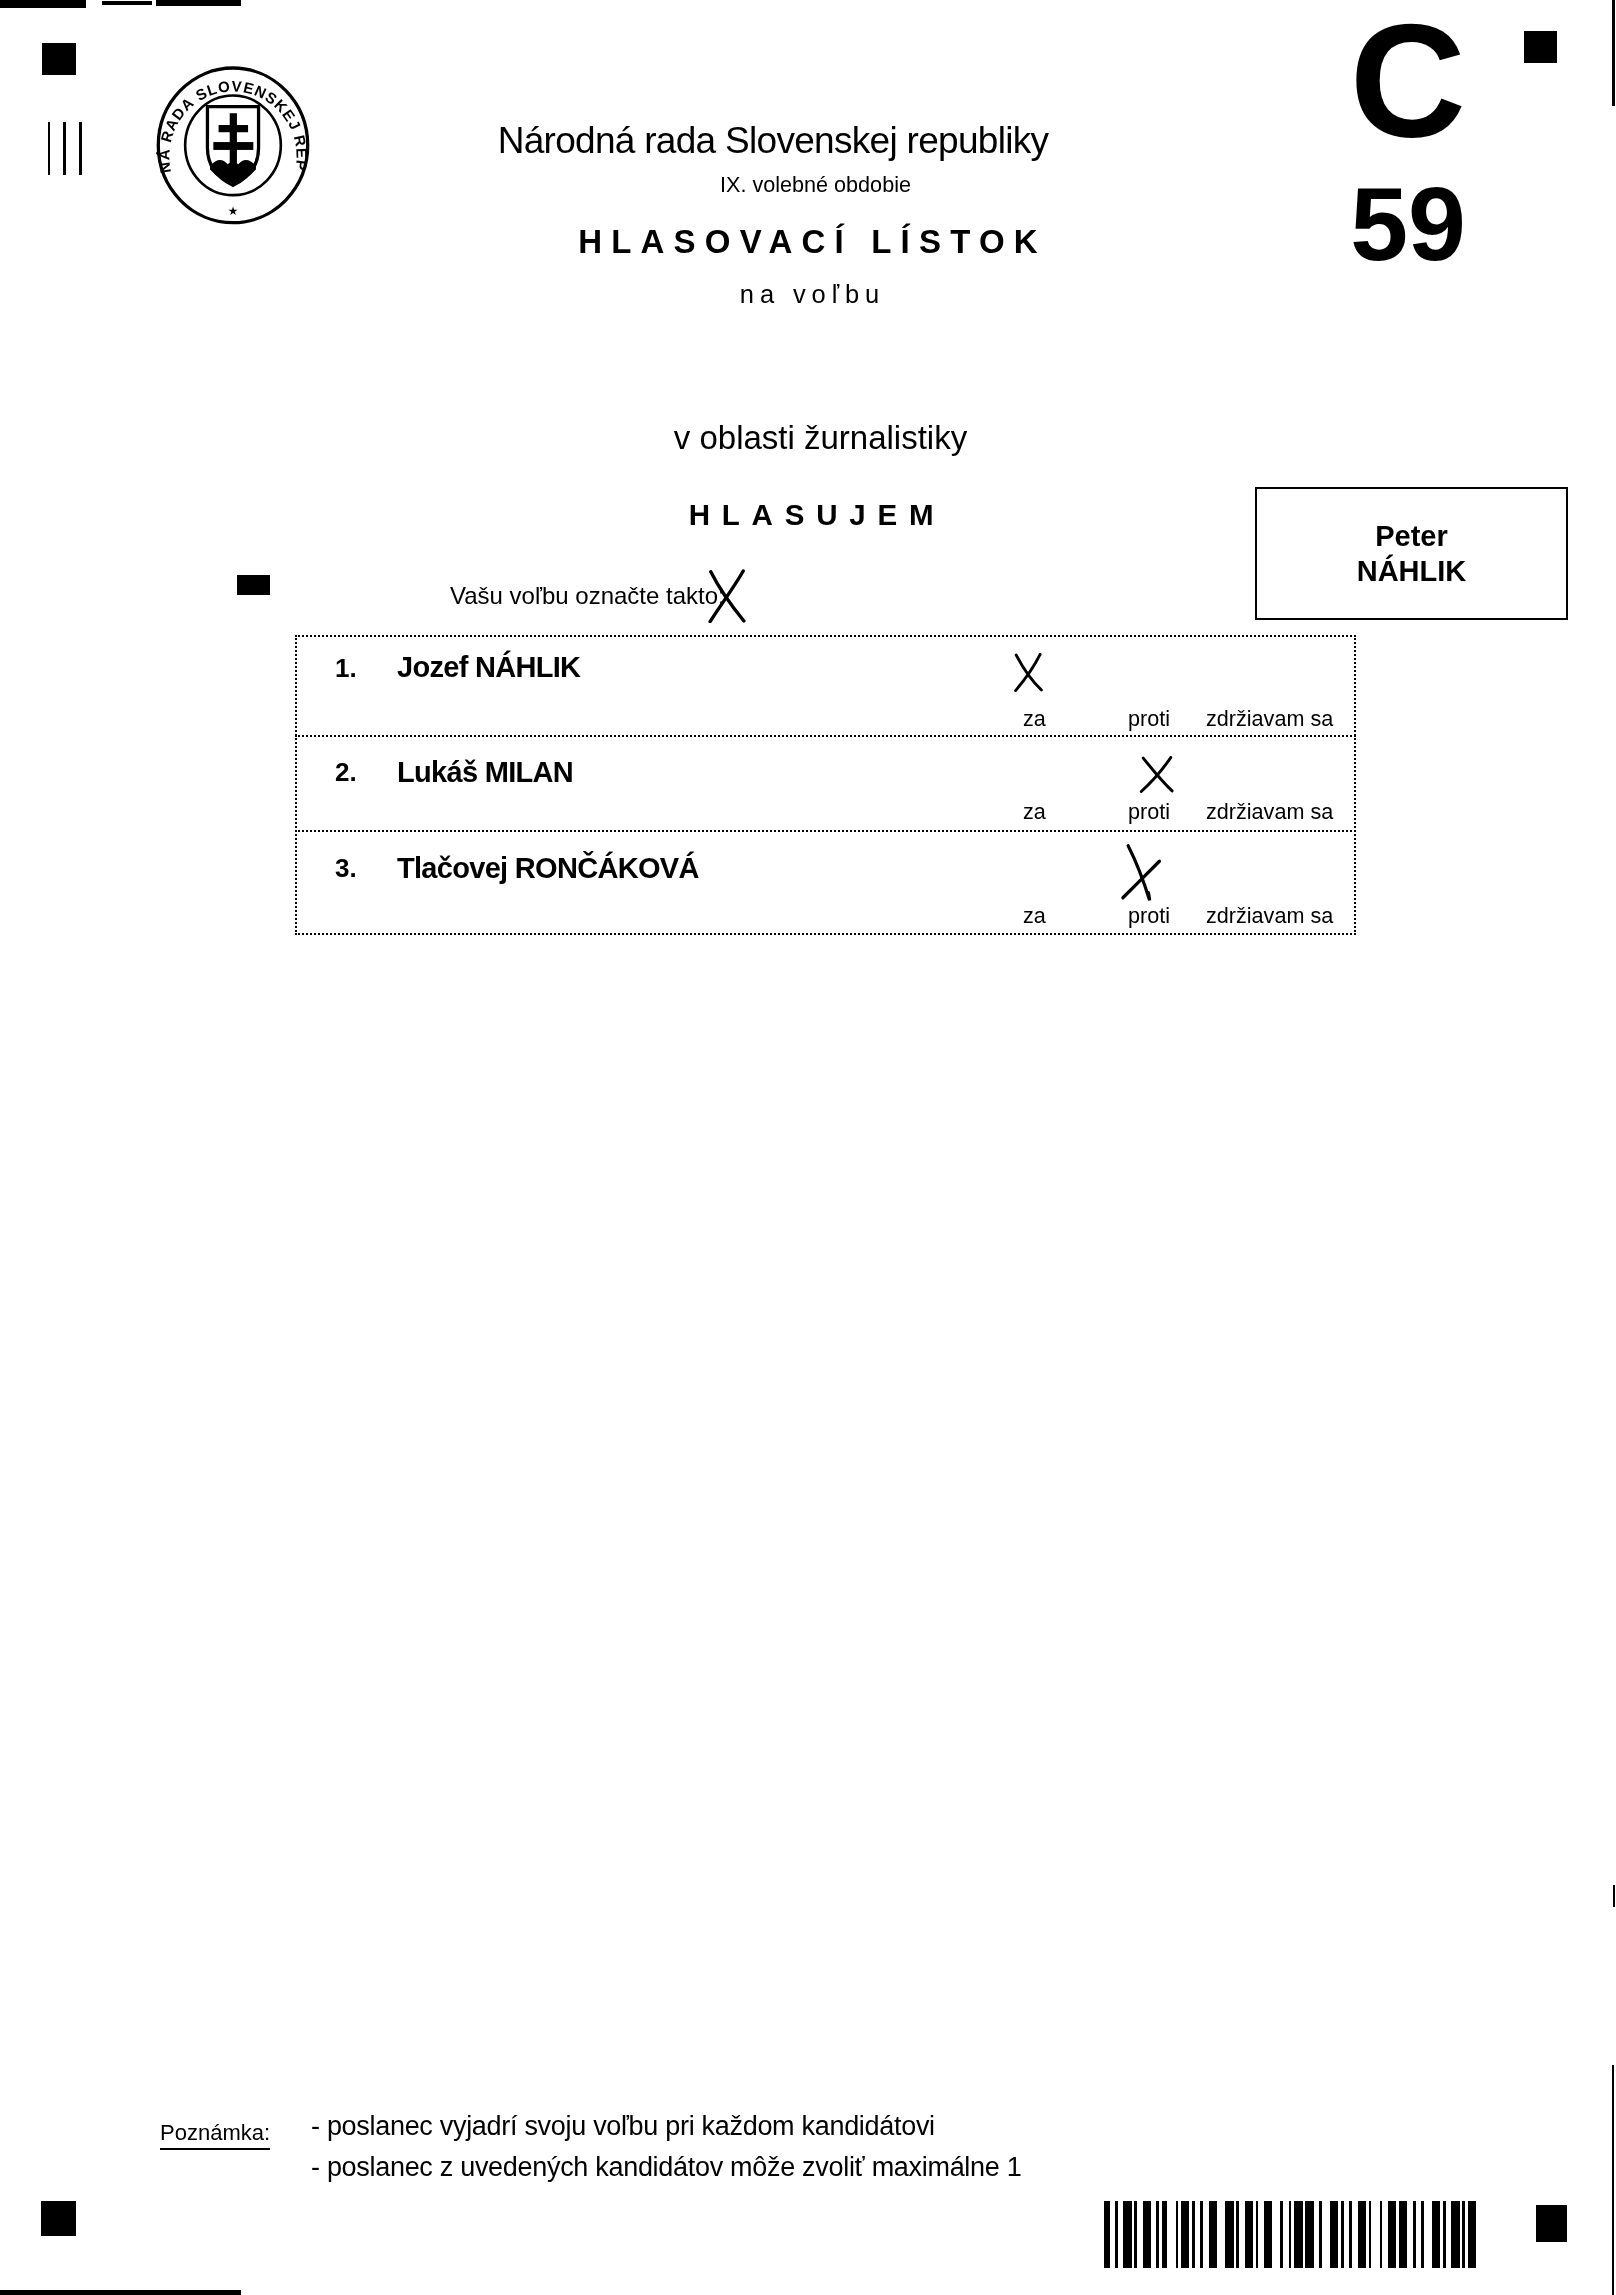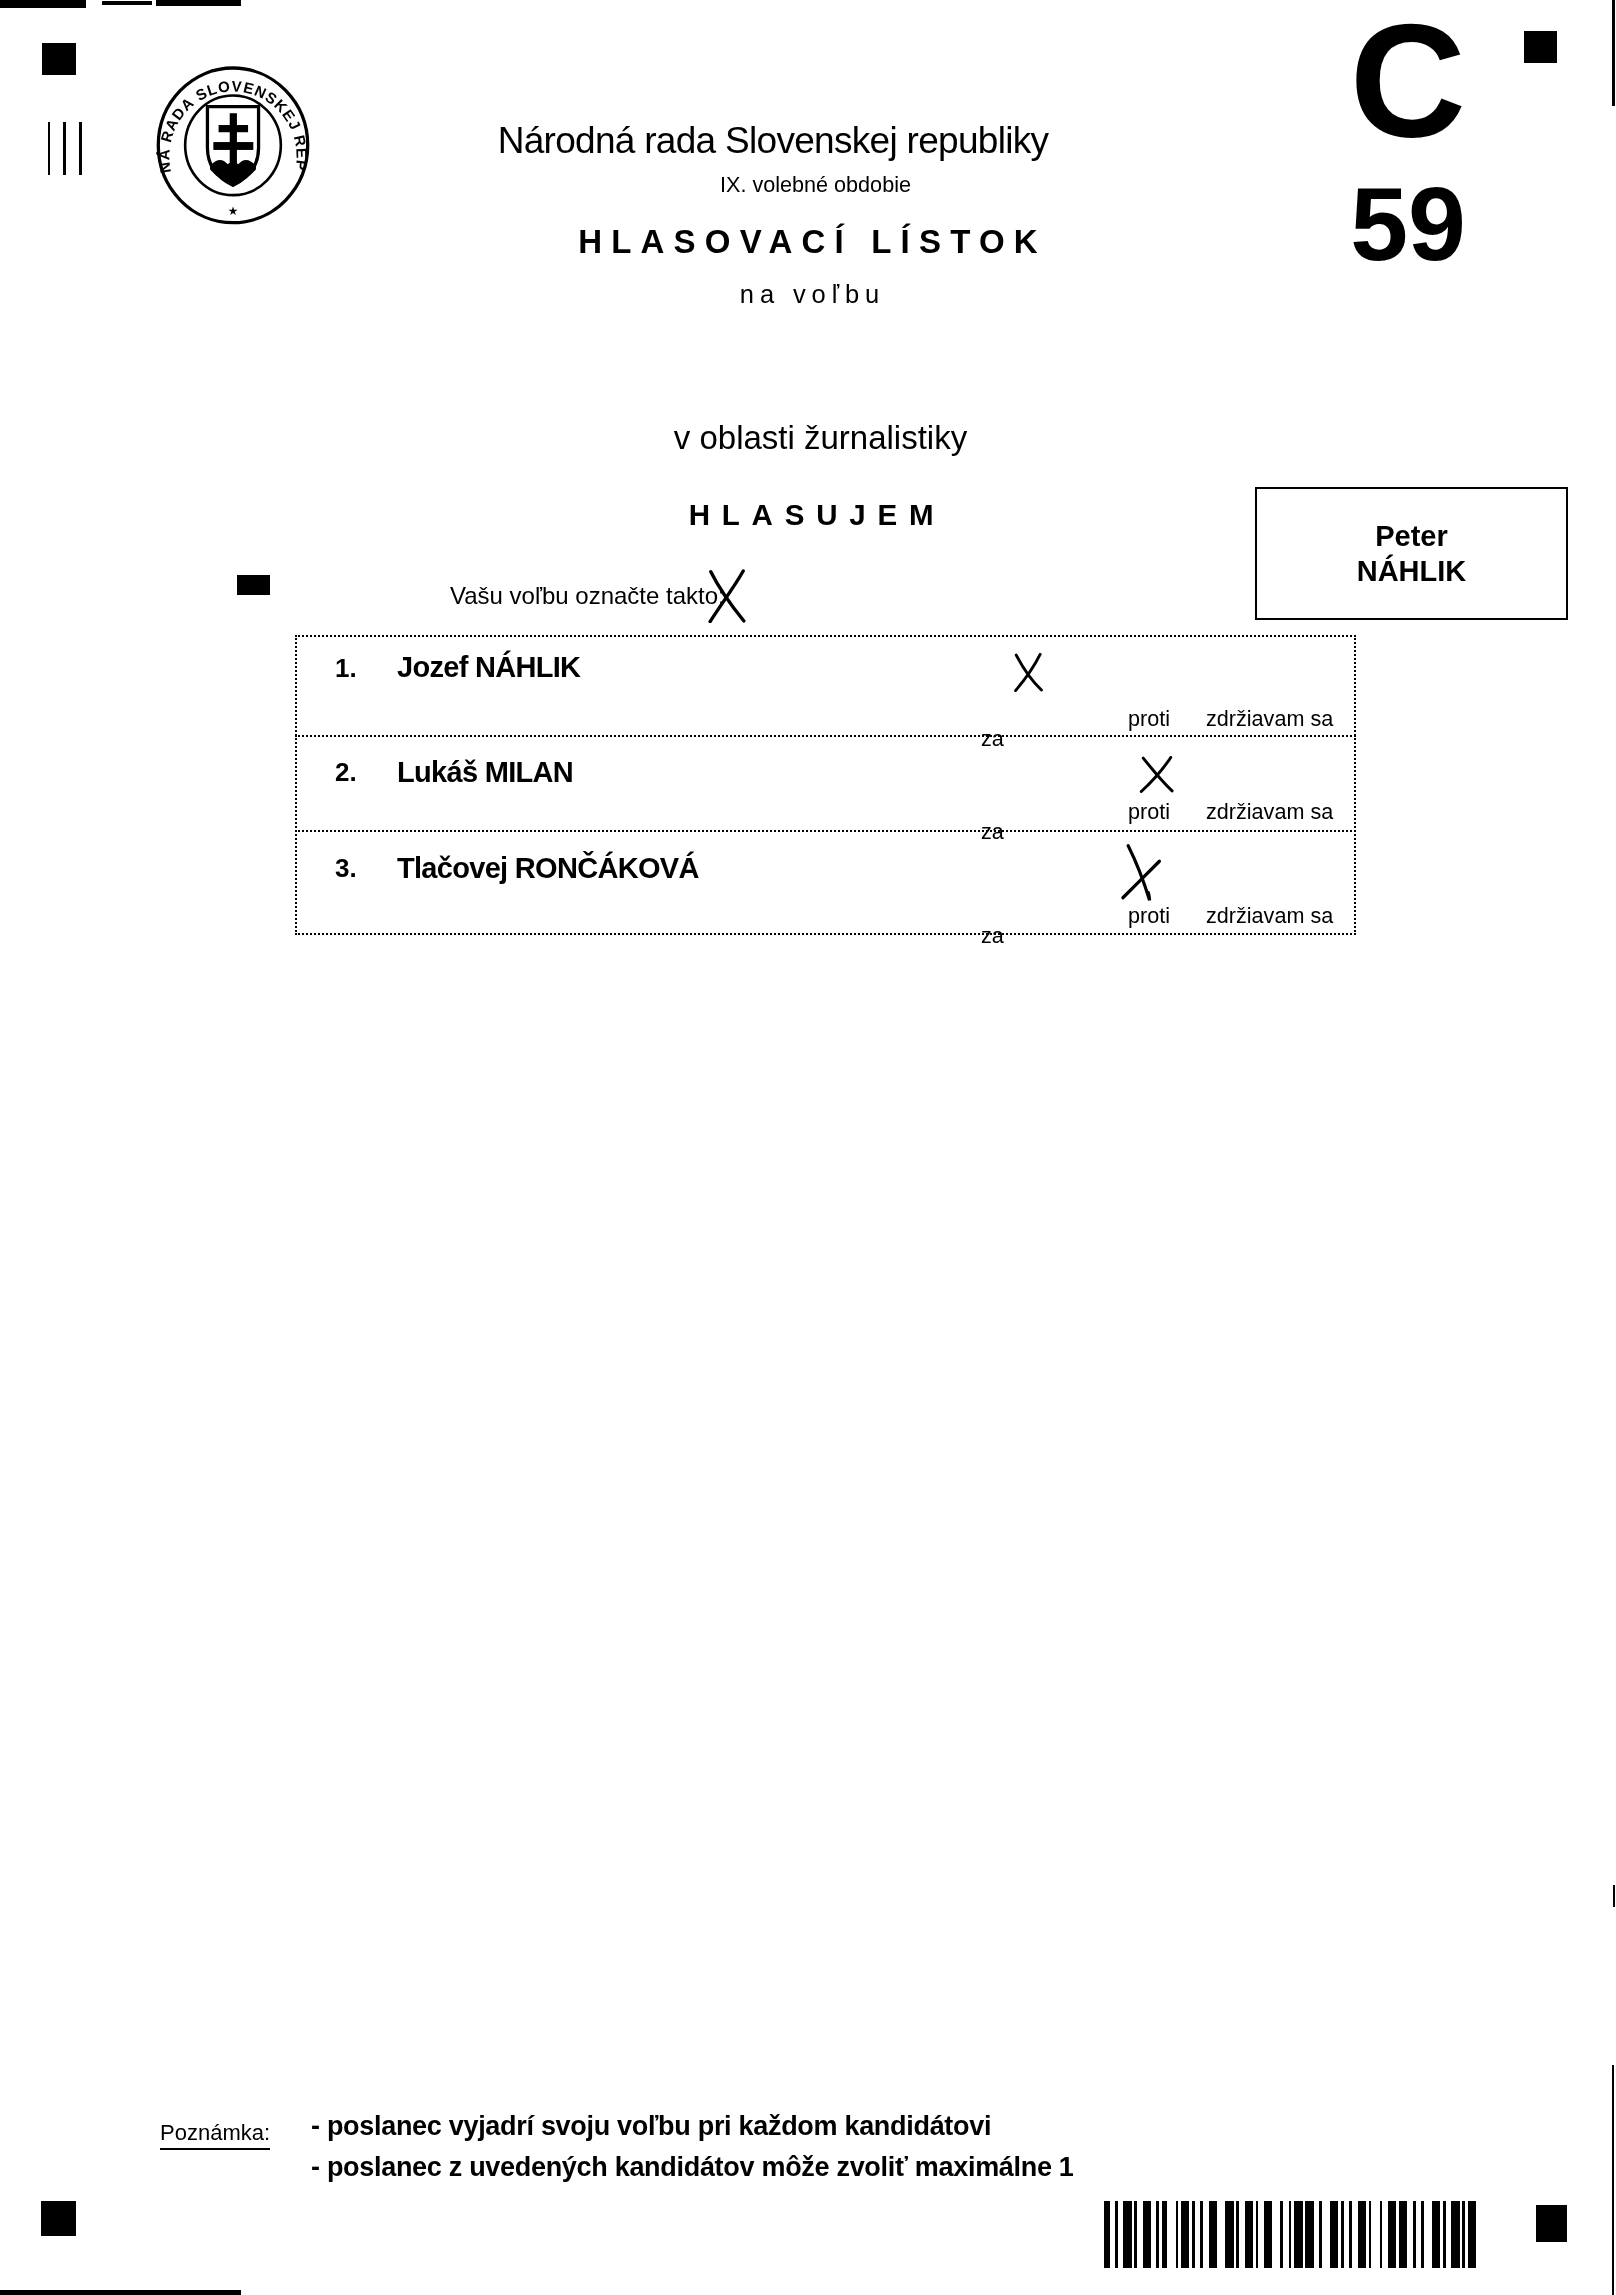--- a/index.html
+++ b/index.html
@@ -62,34 +62,34 @@
   .sep-1{top:98px;}
   .sep-2{top:193px;}
   .cand-line{position:absolute;font-weight:bold;font-size:29px;white-space:nowrap;}
   .cand-line .num{position:absolute;left:38px;top:1.3px;font-size:26px;}
   .cand-line .cname{position:absolute;left:100px;letter-spacing:-0.7px;}
   .line-1{top:14.4px;}
   .line-2{top:119px;}
   .line-3{top:215px;}
   .opts{position:absolute;font-size:21.6px;}
   .opts span{position:absolute;white-space:nowrap;}
-  .opts .o-za{left:684px;margin-top:20px;}
+  .opts .o-za{left:726px;}
   .opts .o-proti{left:831px;}
   .opts .o-zdrz{left:909px;}
   .opts-1{top:69px;}
   .opts-2{top:162px;}
   .opts-3{top:266px;}
   .xmark{position:absolute;}
   .x-1{left:716px;top:15.7px;width:31px;height:39px;}
   .x-2{left:841px;top:119px;width:38px;height:37px;}
   .x-3{left:822px;top:206px;width:43px;height:60px;}
 
   
   .note-label{left:160px;top:2120px;font-size:22px;border-bottom:2px solid #000;padding-bottom:2px;}
-  .note-lines{left:311px;top:2106px;font-size:27px;line-height:41px;letter-spacing:-0.3px;white-space:nowrap;font-weight:bold;}
+  .note-lines{left:311px;top:2106px;font-size:27px;line-height:41px;letter-spacing:-0.3px;white-space:nowrap;}
 
   
   .barcode{left:1104px;top:2201px;width:373px;height:67px;display:flex;}
   .barcode div{height:100%;}
 </style>
 </head>
 <body>
 
 <div class="page">
 

